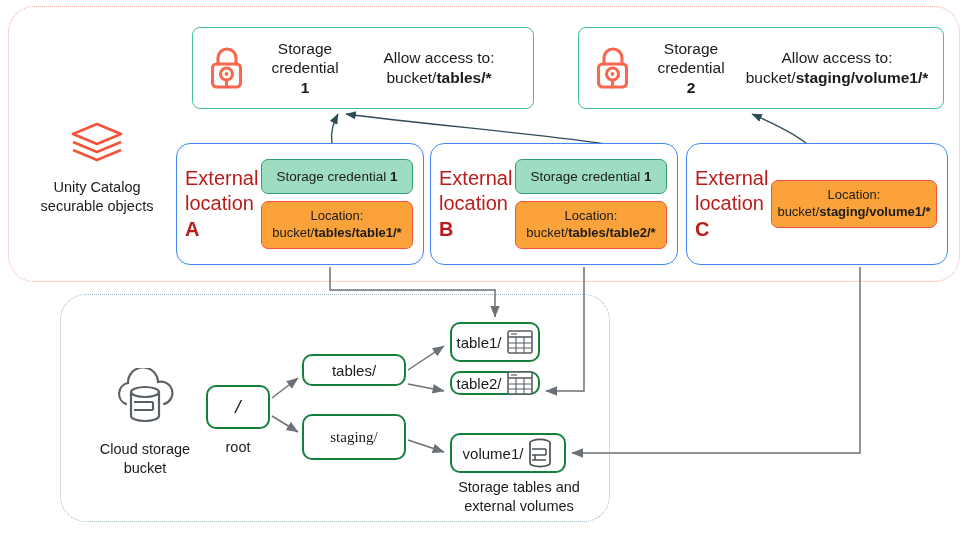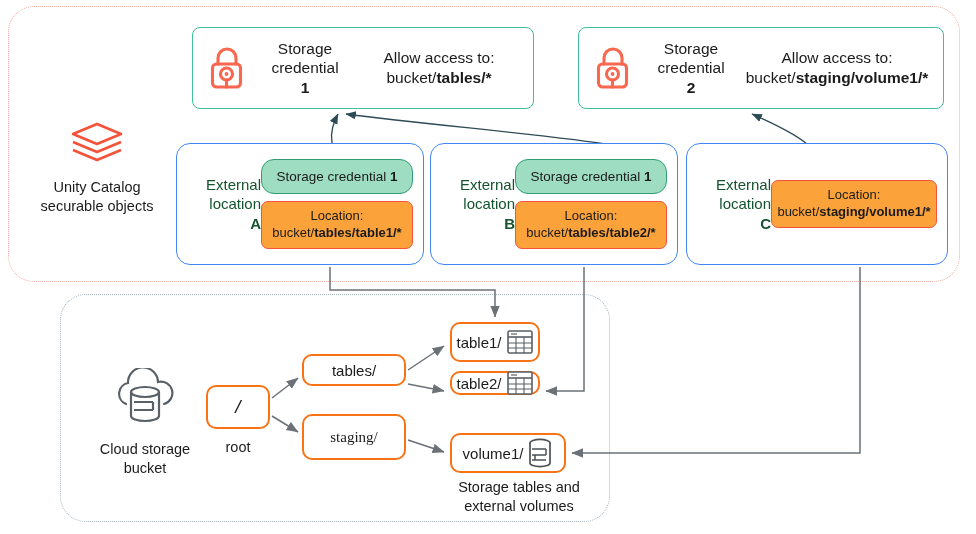--- a/index.html
+++ b/index.html
@@ -100,37 +100,37 @@
     display: flex;
     align-items: center;
     padding: 8px 10px 8px 8px;
   }
   #extA { left: 176px; top: 143px; width: 248px; height: 122px; }
   #extB { left: 430px; top: 143px; width: 248px; height: 122px; }
   #extC { left: 686px; top: 143px; width: 262px; height: 122px; }
   .extloc-label {
     flex: 0 0 auto;
     width: 76px;
-    text-align: right;
-    font-size: 15px;
-    color: #14532d;
+    text-align: left;
+    font-size: 20px;
+    color: #b91c1c;
     line-height: 1.28;
   }
   .extloc-label b { font-weight: bold; display: block; }
   .extloc-stack {
     flex: 1 1 auto;
     display: flex;
     flex-direction: column;
     gap: 7px;
   }
   .pill-green {
     box-sizing: border-box;
     background: #9eddc2;
     border: 1.4px solid #2f9e72;
-    border-radius: 13px;
+    border-radius: 7px;
     text-align: center;
     font-size: 13.5px;
     color: #1b1b1b;
     padding: 9px 12px;
   }
   .pill-green b { font-weight: bold; }
   .pill-orange {
     box-sizing: border-box;
     background: #fba23a;
     border: 1.6px solid #f4533a;
@@ -141,21 +141,21 @@
     padding: 6px 4px;
     line-height: 1.3;
   }
   .pill-orange b { font-weight: bold; }
 
   
   .node {
     position: absolute;
     box-sizing: border-box;
     background: #ffffff;
-    border: 2px solid #f97316;
+    border: 2px solid #15803d;
     border-radius: 10px;
     display: flex;
     align-items: center;
     justify-content: center;
     gap: 4px;
     font-size: 15px;
     color: #1b1b1b;
   }
   #node-root   { left: 206px; top: 385px; width: 64px;  height: 44px; font-style: italic; font-size: 19px; }
   #node-tables { left: 302px; top: 354px; width: 104px; height: 32px; }

